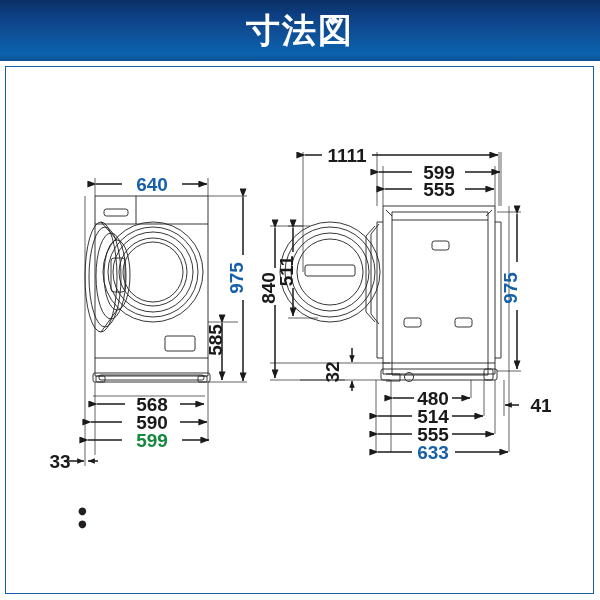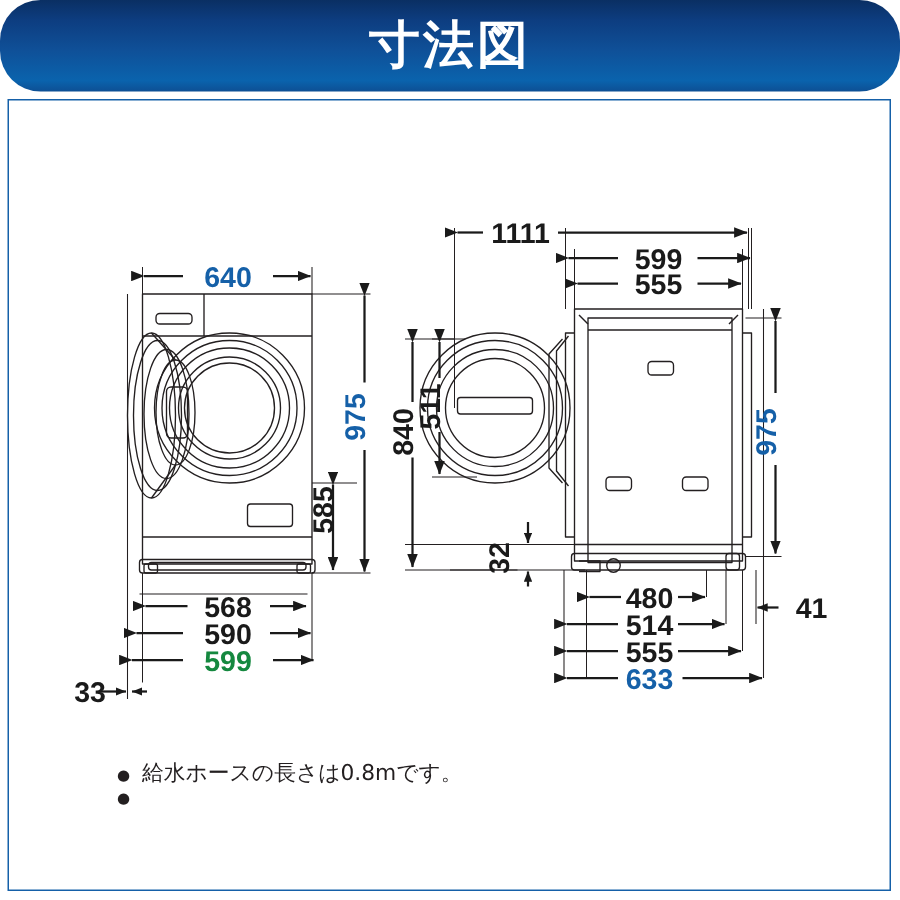--- a/index.html
+++ b/index.html
@@ -15,21 +15,20 @@
     font-family: "Liberation Sans", "DejaVu Sans", sans-serif;
     overflow: hidden;
   }
   
   #header {
     position: absolute;
     left: 0; top: 0;
     width: 600px;
     height: 61px;
     background: linear-gradient(to bottom, #0a2f63 0%, #0d3d80 22%, #0f5098 55%, #0a63ad 88%, #0d4f94 100%);
-    border-radius: 27px;
   }
   #header-title {
     position: absolute;
     left: 0; top: 0;
     width: 600px;
     line-height: 61px;
     text-align: center;
     color: #ffffff;
     font-size: 34px;
     font-weight: bold;
@@ -307,20 +306,19 @@
       <text x="433" y="423" text-anchor="middle" fill="#1a1a1a">514</text>
       <text x="433" y="441" text-anchor="middle" fill="#1a1a1a">555</text>
       <text x="433" y="459" text-anchor="middle" fill="#1560a8">633</text>
       <text x="541" y="412" text-anchor="middle" fill="#1a1a1a">41</text>
     </g>
   </svg>
 
   <div id="notes">
     <div class="note-row">
       <span class="note-bullet">●</span>
-      <span class="note-text">給水ホースの長さは0.8mです。</span>
     </div>
     <div class="note-row">
       <span class="note-bullet">●</span>
     </div>
   </div>
 
 </div>
 
 </body></html>

